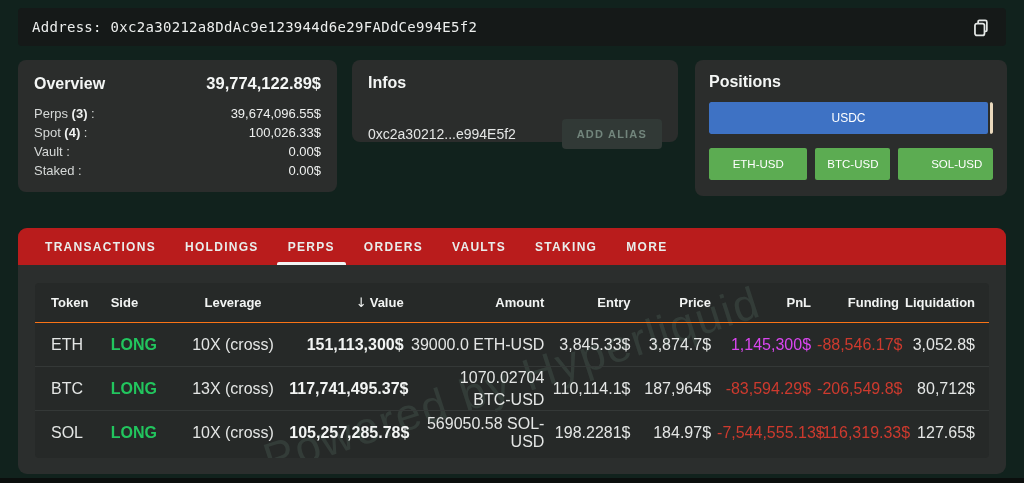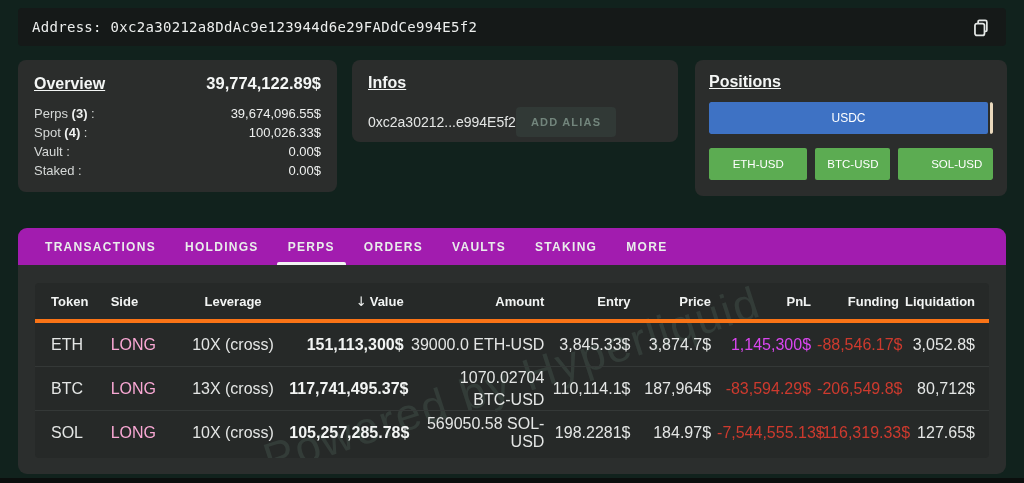--- a/index.html
+++ b/index.html
@@ -17,33 +17,33 @@
     position:absolute; left:18px; top:8px; width:988px; height:38px;
     background:#15191 7; background:#151918;
     border-radius:4px; display:flex; align-items:center;
     padding:0 14px;
   }
   .address-text{ font-family:"DejaVu Sans Mono", monospace; font-size:14px; color:#eceeed; letter-spacing:.3px; }
   .copy-btn{ margin-left:auto; width:24px; height:24px; display:flex; align-items:center; justify-content:center; cursor:pointer; }
 
   
   .card{ position:absolute; background:#2b2d2c; border-radius:8px; padding:14px 16px; }
-  .card-title{ font-size:16px; font-weight:bold; color:#f4f6f5;text-decoration:underline; }
+  .card-title{ font-size:16px; font-weight:bold; color:#f4f6f5; }
 
   .overview-card{ left:18px; top:60px; width:319px; height:132px; }
   .overview-head{ display:flex; justify-content:space-between; align-items:baseline; }
   .overview-total{ font-size:16.5px; font-weight:bold; color:#f4f6f5; }
   .overview-rows{ margin-top:11px; font-size:13px; }
   .ov-row{ display:flex; justify-content:space-between; line-height:19px; }
   .ov-label{ color:#d6d9d8; }
   .ov-label b{ color:#eef0ef; }
   .ov-value{ color:#eef0ef; }
 
   .infos-card{ left:352px; top:60px; width:326px; height:82px; }
-  .infos-row{ display:flex; align-items:center; margin-top:15px; }
+  .infos-row{ display:flex; align-items:center; justify-content:space-between; margin-top:27px; }
   .infos-address{ font-size:14px; color:#e4e6e5; }
   .alias-btn{
     background:#313 936; background:#313936; border:none; border-radius:4px;
     color:#72857c; font-size:11px; font-weight:bold; letter-spacing:1.2px;
     padding:9px 15px; cursor:pointer; font-family:inherit;
   }
 
   .positions-card{ left:695px; top:60px; width:312px; height:136px; padding:13px 14px; }
   .pos-bar{ display:flex; gap:2px; height:32px; margin-top:11px; border-radius:2px; overflow:hidden; }
   .seg{ display:flex; align-items:center; justify-content:center; font-size:12px; color:#fff; cursor:pointer; border-radius:2px; }
@@ -52,21 +52,21 @@
   .pos-bar2{ margin-top:14px;gap:8px; }
   .seg-green{ background:#5cac52; font-size:11.5px; }
   .seg-eth{ flex:40; } .seg-btc{ flex:30.5; } .seg-sol{ flex:29.5;padding-left:22px; }
 
   
   .main-card{
     position:absolute; left:18px; top:228px; width:988px; height:246px;
     background:#2b2e2d; border-radius:9px; overflow:hidden;
   }
   .tab-bar{
-    height:37px; background:#a21caf; display:flex; align-items:stretch;
+    height:37px; background:#b91c1c; display:flex; align-items:stretch;
     padding-left:16px;
   }
   .tab{
     position:relative; display:flex; align-items:center; padding:0 11px; margin-right:7px;
     font-size:12px; font-weight:bold; letter-spacing:1.3px; color:#e9edeb; cursor:pointer;
   }
   .tab.active::after{
     content:""; position:absolute; left:0; right:0; bottom:0; height:3px; background:#f2f4f3; border-radius:2px 2px 0 0;
   }
   .table-wrap{
@@ -78,29 +78,29 @@
     transform:translate(-50%,-50%) rotate(-18deg);
     font-size:45px; letter-spacing:2px; white-space:nowrap;
     color:rgba(138,178,158,0.14); pointer-events:none; z-index:1;
   }
   .trow{
     position:relative; z-index:2;
     display:grid;
     grid-template-columns:5.8% 8% 11.5% 13% 15.2% 9.3% 8.7% 10.8% 9.5% 8.2%;
     align-items:center; padding:0 14px;
   }
-  .thead{ height:40px; font-size:13px; font-weight:bold; color:#f2f4f3; border-bottom:4px solid #f97316; }
+  .thead{ height:40px; font-size:13px; font-weight:bold; color:#f2f4f3; border-bottom:1px solid #f97316; }
   .tbody-row{ min-height:44px; font-size:16px; color:#e4e6e5; border-bottom:1px solid #343 837; border-bottom:1px solid #343837; }
   .tbody-row:last-child{ border-bottom:none; }
   .cell{ text-align:right; padding-left:6px; }
   .c-token{ text-align:left; padding-left:2px; }
   .c-side{ text-align:left; padding-left:8px; }
   .c-lev{ text-align:center; }
   .c-value{ font-weight:bold; color:#f2f4f3; }
-  .side-long{ color:#f9a8d4; font-weight:normal; }
+  .side-long{ color:#22c55e; font-weight:bold; }
   .pos{ color:#d946ef; }
   .neg{ color:#cd3a2e; }
   .sort-arrow{ font-family:"DejaVu Sans", sans-serif; font-weight:normal; margin-right:3px; }
   .amt-wrap{ display:inline-block; max-width:118px; text-align:right; line-height:1.35; }
 </style>
 </head>
 <body>
 
 <div class="address-bar">
   <span class="address-text">Address: 0xc2a30212a8DdAc9e123944d6e29FADdCe994E5f2</span>

